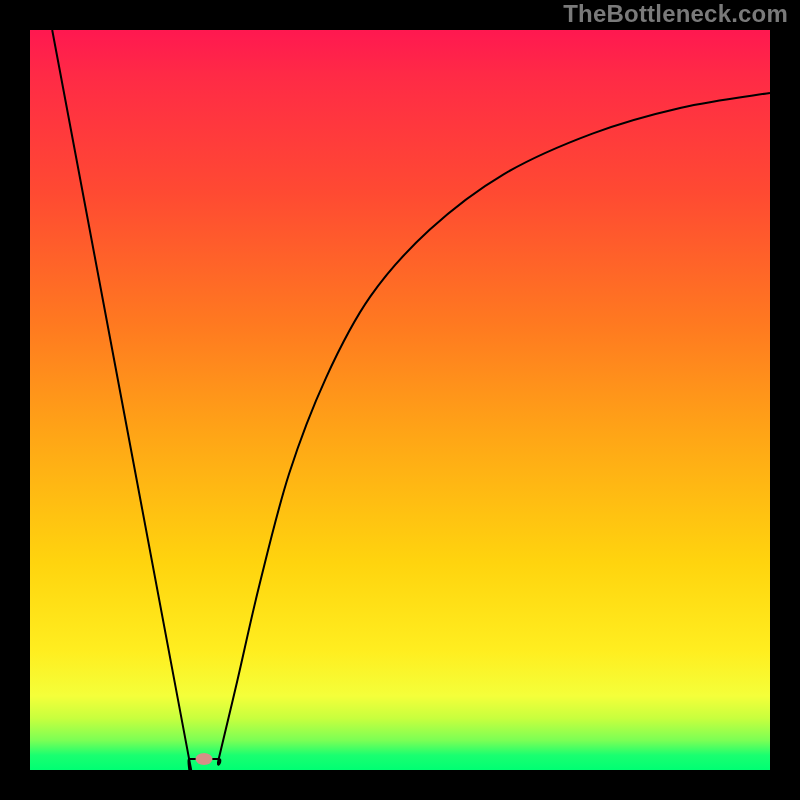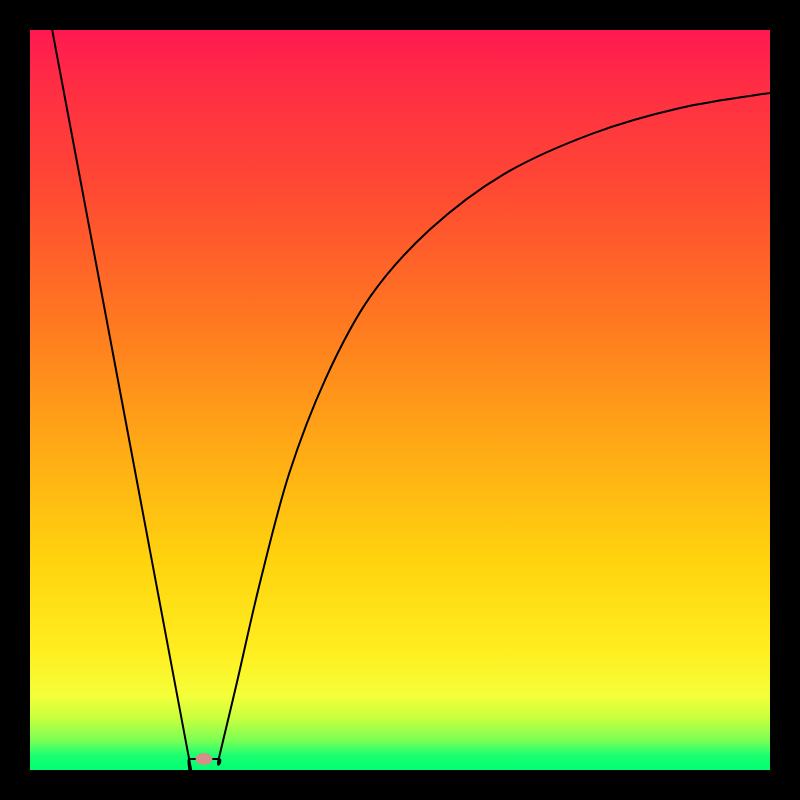--- a/index.html
+++ b/index.html
@@ -69,20 +69,21 @@
     border-radius: 50%;
     background: #d48f87; 
     transform: translate(-50%, -50%);
   }
 </style>
 </head>
 <body>
 
 <div class="frame">
 
+  <div class="watermark">TheBottleneck.com</div>
 
   <div class="plot">
     <div class="gradient"></div>
 
     <svg class="curve" viewBox="0 0 100 100" preserveAspectRatio="none">
       <path id="curve-path" fill="none" stroke="#000" stroke-width="2" vector-effect="non-scaling-stroke" d="M 3.000 0.000 C 6.083 16.417 18.417 82.083 21.500 98.500 C 24.583 114.917 20.833 98.500 21.500 98.500 C 22.167 98.500 24.833 98.500 25.500 98.500 C 26.167 98.500 25.083 100.250 25.500 98.500 C 25.917 96.750 27.083 91.917 28.000 88.000 C 28.917 84.083 29.833 79.667 31.000 75.000 C 32.167 70.333 33.500 64.667 35.000 60.000 C 36.500 55.333 38.167 51.000 40.000 47.000 C 41.833 43.000 43.667 39.333 46.000 36.000 C 48.333 32.667 51.000 29.750 54.000 27.000 C 57.000 24.250 60.333 21.667 64.000 19.500 C 67.667 17.333 72.000 15.500 76.000 14.000 C 80.000 12.500 84.000 11.417 88.000 10.500 C 92.000 9.583 98.000 8.833 100.000 8.500"></path>
     </svg>
 
     <div class="marker" id="marker" style="left: 23.5%; top: 98.5%;"></div>
   </div>

